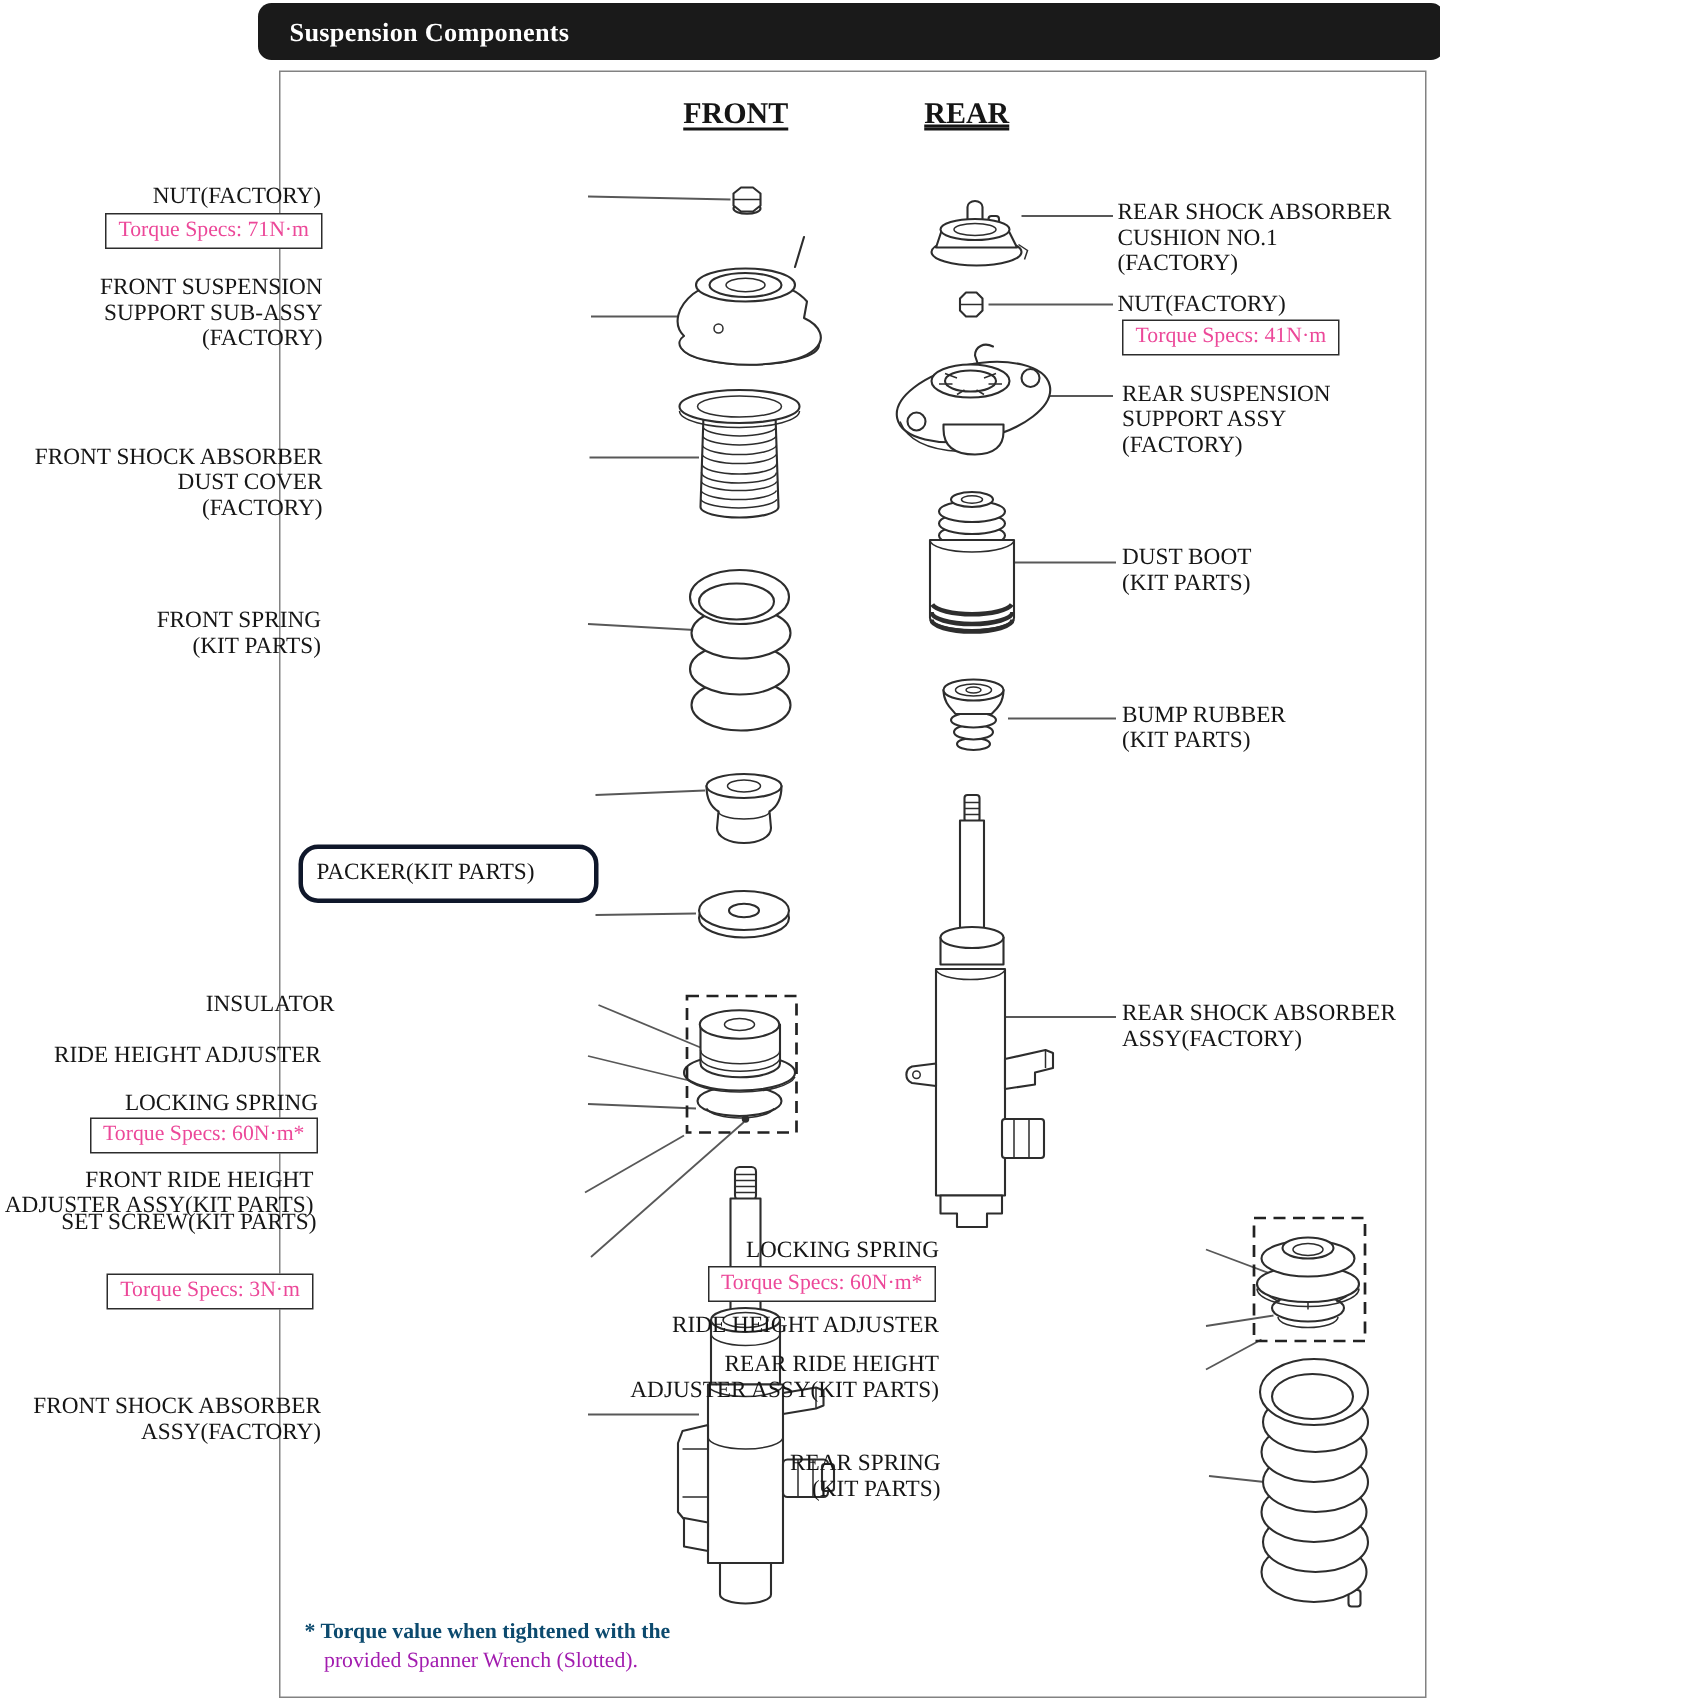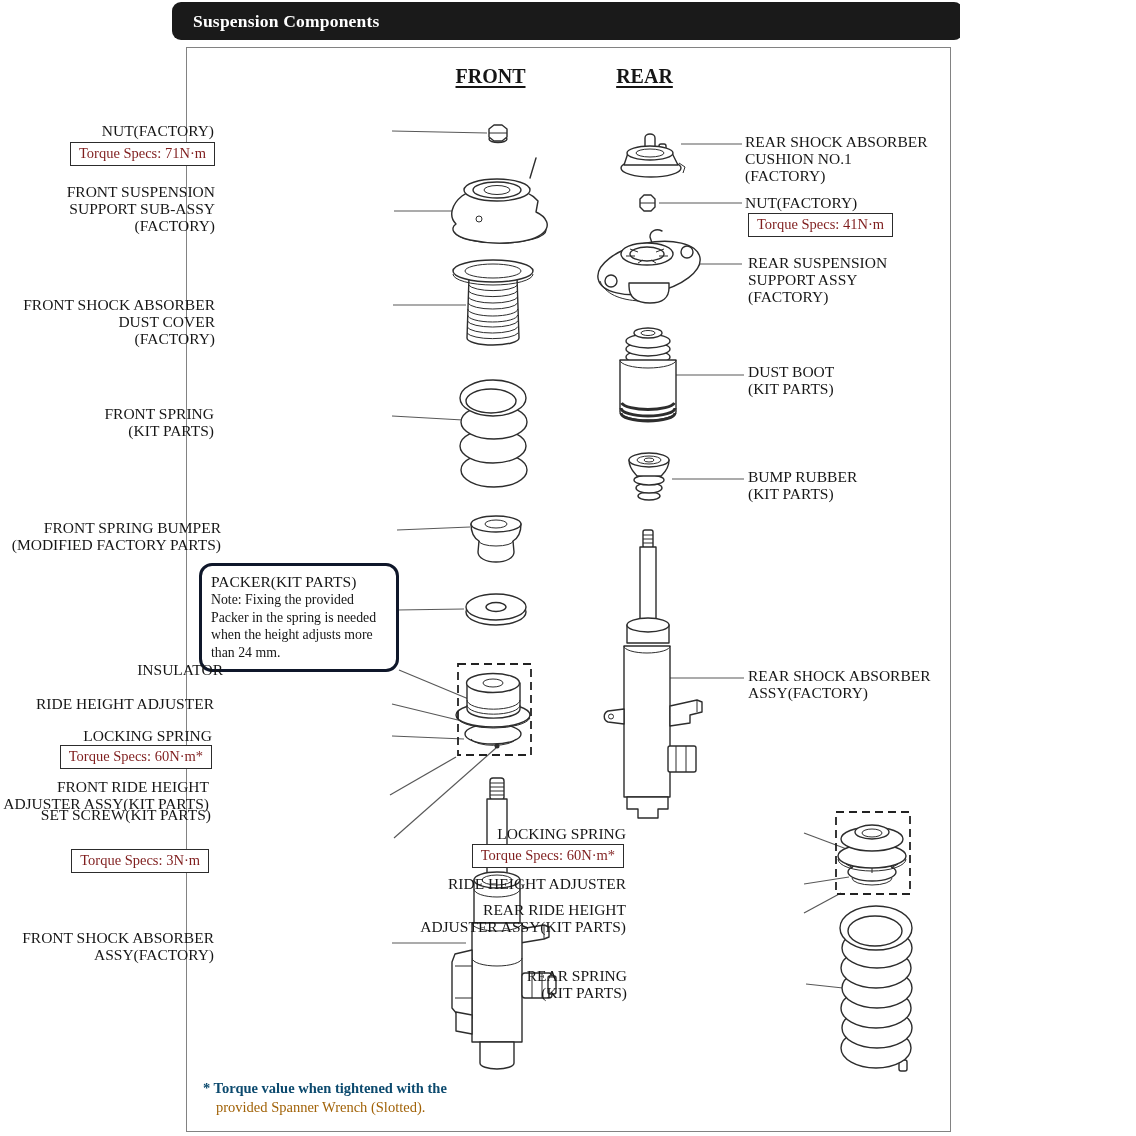--- a/index.html
+++ b/index.html
@@ -9,28 +9,28 @@
         background:#1a1a1a;border-radius:9px;display:flex;align-items:center;}
   .header-title{color:#fff;font-weight:bold;font-size:17.5px;padding-left:21px;letter-spacing:.2px;}
   .content-box{position:absolute;left:186px;top:47px;width:763px;height:1083px;
         border:1px solid #828282;background:#fff;}
   .col-head{position:absolute;font-weight:bold;font-size:20px;text-align:center;}
   .col-head span{text-decoration:underline;text-decoration-thickness:2px;text-underline-offset:3px;}
   .lbl{position:absolute;white-space:pre-line;font-size:15.5px;line-height:17px;
        text-align:right;color:#161616;}
   .lbl-l{text-align:left;}
   .torque{position:absolute;border:1.5px solid #2c2c2c;background:#fff;padding:2px 8px 3px;
-       font-size:14.5px;white-space:nowrap;color:#7f1d1d;}
+       font-size:14.5px;white-space:nowrap;color:#ec4899;}
   .packer-box{position:absolute;left:199px;top:563px;width:176px;border:3px solid #0f172a;
        border-radius:13px;background:#fff;padding:6px 9px 8px;}
   .packer-title{font-size:15.5px;line-height:19px;}
   .packer-note{font-size:13.8px;line-height:17.5px;white-space:pre-line;}
   .footnote{position:absolute;left:203px;top:1079px;font-size:14.5px;line-height:19px;}
   .footnote .fn1{font-weight:bold;color:#0c4a6e;}
-  .footnote .fn2{color:#a16207;padding-left:13px;}
+  .footnote .fn2{color:#a21caf;padding-left:13px;}
   svg.art{position:absolute;left:0;top:0;}
   .s{stroke:#2d2d2d;stroke-width:1.4;fill:none;stroke-linecap:round;stroke-linejoin:round;}
   .w{stroke:#2d2d2d;stroke-width:1.4;fill:#ffffff;stroke-linejoin:round;}
   .thin{stroke:#2d2d2d;stroke-width:1;fill:none;}
   .band{stroke:#2d2d2d;stroke-width:3;fill:none;}
   .lead{stroke:#585858;stroke-width:1.2;fill:none;}
   .dash{stroke:#222;stroke-width:1.8;fill:none;stroke-dasharray:8 5;}
 </style>
 </head>
 <body>
@@ -252,43 +252,37 @@
       <ellipse class="w" cx="876" cy="968" rx="35" ry="20"></ellipse>
       <ellipse class="w" cx="877" cy="948" rx="35" ry="20"></ellipse>
       <ellipse class="w" cx="876" cy="928" rx="36" ry="22"></ellipse>
       <ellipse class="w" cx="875" cy="931" rx="27" ry="15"></ellipse>
     </g>
   </svg>
 
   <div class="col-head" style="left:428px;top:65px;width:125px;">
     <span>FRONT</span>
   </div>
-  <div class="col-head" style="left:597px;top:65px;width:95px;">
+  <div class="col-head" style="left:597px;top:65px;width:95px;text-decoration:underline;">
     <span>REAR</span>
   </div>
 
   <div class="lbl" style="right:746px;top:122px;">NUT(FACTORY)</div>
   <div class="torque" style="right:745px;top:142px;">Torque Specs: 71N·m</div>
   <div class="lbl" style="right:745px;top:183px;">FRONT SUSPENSION
 SUPPORT SUB-ASSY
 (FACTORY)</div>
   <div class="lbl" style="right:745px;top:296px;">FRONT SHOCK ABSORBER
 DUST COVER
 (FACTORY)</div>
   <div class="lbl" style="right:746px;top:405px;">FRONT SPRING
 (KIT PARTS)</div>
-  <div class="lbl" style="right:739px;top:519px;">FRONT SPRING BUMPER
-(MODIFIED FACTORY PARTS)</div>
 
   <div class="packer-box">
     <div class="packer-title">PACKER(KIT PARTS)</div>
-    <div class="packer-note">Note: Fixing the provided
-Packer in the spring is needed
-when the height adjusts more
-than 24 mm.</div>
   </div>
 
   <div class="lbl" style="right:737px;top:661px;">INSULATOR</div>
   <div class="lbl" style="right:746px;top:695px;">RIDE HEIGHT ADJUSTER</div>
   <div class="lbl" style="right:748px;top:727px;">LOCKING SPRING</div>
   <div class="torque" style="right:748px;top:745px;">Torque Specs: 60N·m*</div>
   <div class="lbl" style="right:751px;top:778px;">FRONT RIDE HEIGHT
 ADJUSTER ASSY(KIT PARTS)</div>
   <div class="lbl" style="right:749px;top:806px;">SET SCREW(KIT PARTS)</div>
   <div class="torque" style="right:751px;top:849px;">Torque Specs: 3N·m</div>

